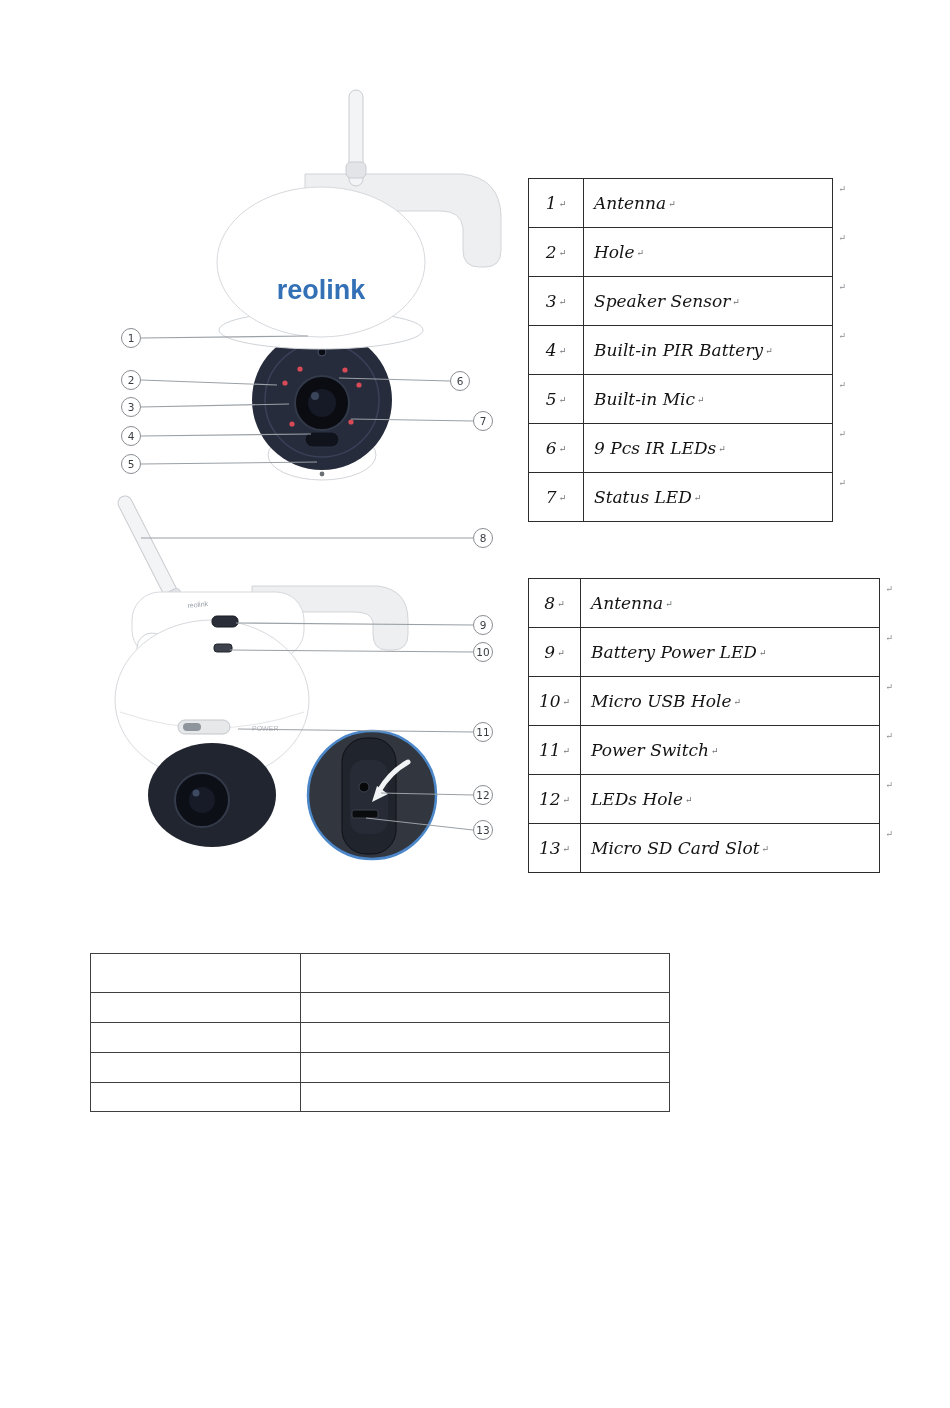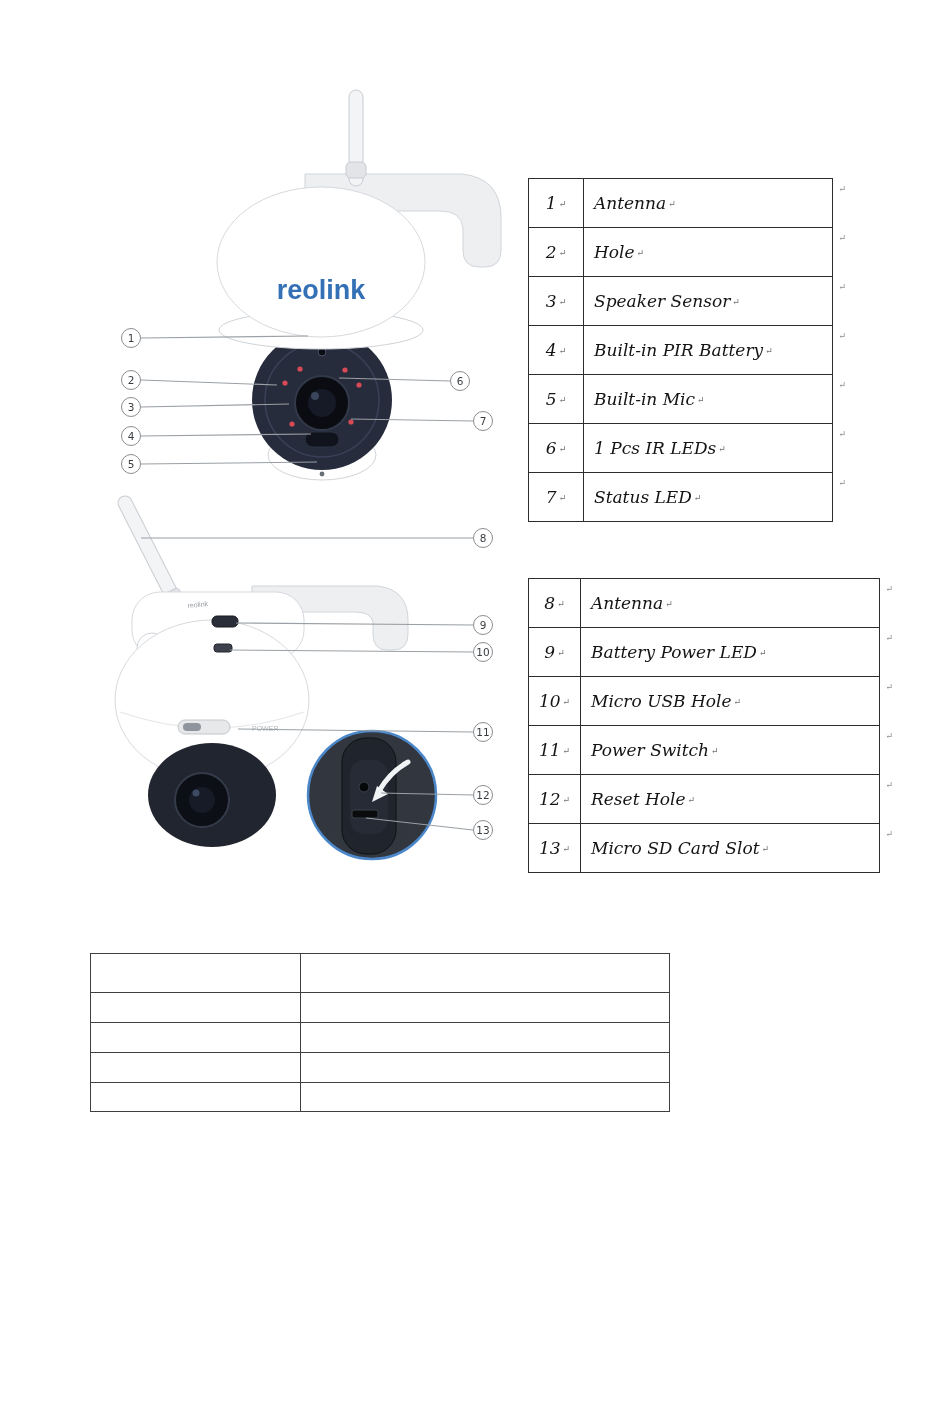--- a/index.html
+++ b/index.html
@@ -156,21 +156,21 @@
     <tr>
       <td class="num"><span>4</span><span class="rmark">↵</span></td>
       <td class="lbl"><span>Built-in PIR Battery</span><span class="rmark">↵</span><span class="row-end">↵</span></td>
     </tr>
     <tr>
       <td class="num"><span>5</span><span class="rmark">↵</span></td>
       <td class="lbl"><span>Built-in Mic</span><span class="rmark">↵</span><span class="row-end">↵</span></td>
     </tr>
     <tr>
       <td class="num"><span>6</span><span class="rmark">↵</span></td>
-      <td class="lbl"><span>1 Pcs IR LEDs</span><span class="rmark">↵</span><span class="row-end">↵</span></td>
+      <td class="lbl"><span>9 Pcs IR LEDs</span><span class="rmark">↵</span><span class="row-end">↵</span></td>
     </tr>
     <tr>
       <td class="num"><span>7</span><span class="rmark">↵</span></td>
       <td class="lbl"><span>Status LED</span><span class="rmark">↵</span><span class="row-end">↵</span></td>
     </tr>
   </tbody>
     </table>
 
   <table class="parts-table" style="left:528px; top:578px; width:352px;">
     <colgroup>
@@ -189,21 +189,21 @@
     <tr>
       <td class="num"><span>10</span><span class="rmark">↵</span></td>
       <td class="lbl"><span>Micro USB Hole</span><span class="rmark">↵</span><span class="row-end">↵</span></td>
     </tr>
     <tr>
       <td class="num"><span>11</span><span class="rmark">↵</span></td>
       <td class="lbl"><span>Power Switch</span><span class="rmark">↵</span><span class="row-end">↵</span></td>
     </tr>
     <tr>
       <td class="num"><span>12</span><span class="rmark">↵</span></td>
-      <td class="lbl"><span>Reset Hole</span><span class="rmark">↵</span><span class="row-end">↵</span></td>
+      <td class="lbl"><span>LEDs Hole</span><span class="rmark">↵</span><span class="row-end">↵</span></td>
     </tr>
     <tr>
       <td class="num"><span>13</span><span class="rmark">↵</span></td>
       <td class="lbl"><span>Micro SD Card Slot</span><span class="rmark">↵</span><span class="row-end">↵</span></td>
     </tr>
   </tbody>
     </table>
 
   <table class="empty-table">
     <colgroup>

